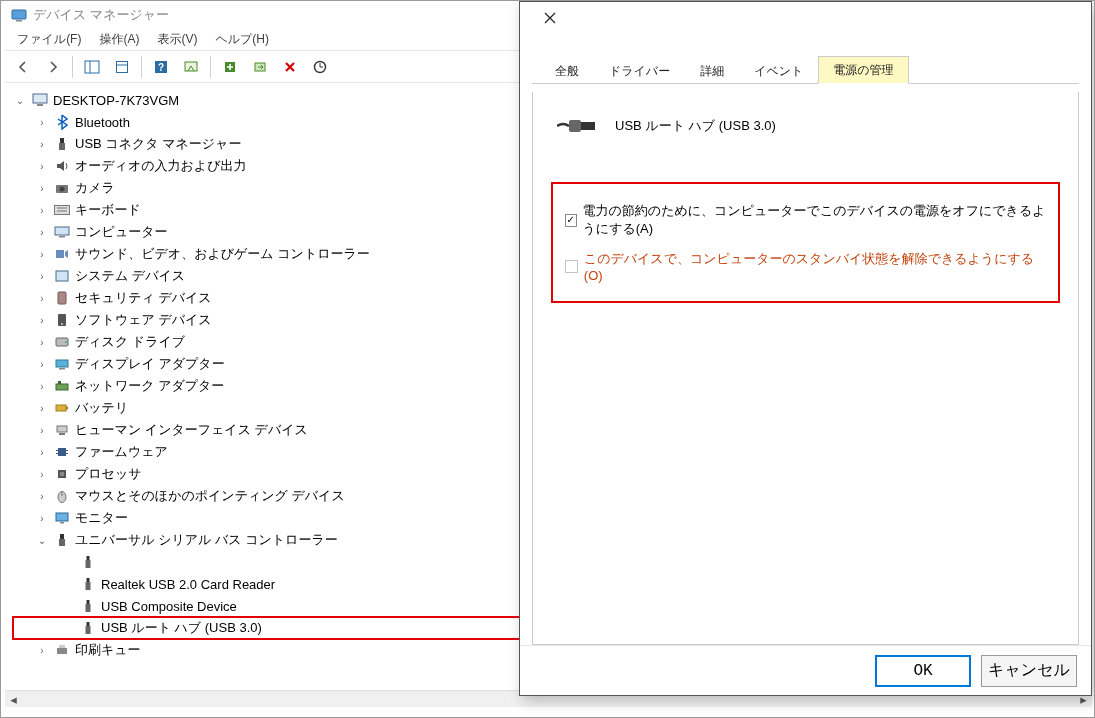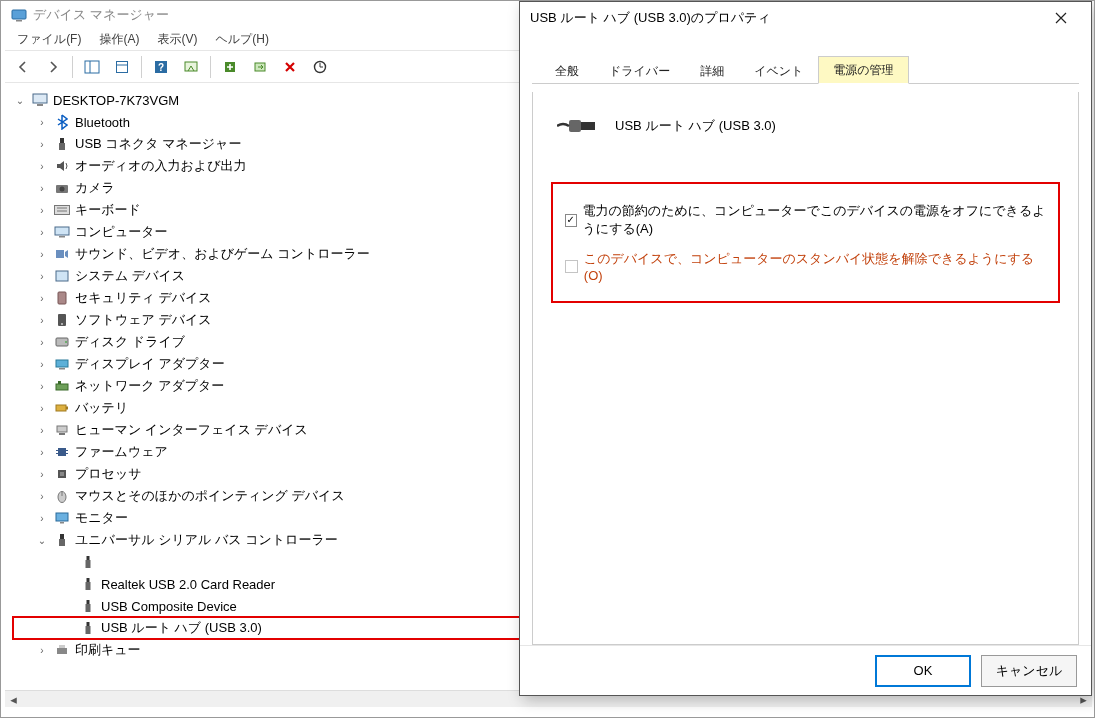--- a/index.html
+++ b/index.html
@@ -196,21 +196,22 @@
     gap: 10px;
     padding: 0 14px;
     border-top: 1px solid #e6e6e6;
   }
   .btn {
     min-width: 96px;
     height: 32px;
     border: 1px solid #999;
     background: #f5f5f5;
     display:flex; align-items:center; justify-content:center;
-    font-size: 13px;
+    font-size: 16px;
+    font-family: Liberation Mono, monospace;
   }
   .btn.primary { border: 2px solid #0078d7; background:#fff; }
 </style>
 </head>
 <body>
 
 <div class="dm-window">
 
   <div class="dm-titlebar">
     <span class="ticon">
@@ -560,21 +561,20 @@
     <div class="hscroll">
       <div class="arrow">◂</div>
       <div style="flex:1"></div>
       <div class="arrow">▸</div>
     </div>
   </div>
 </div>
 
 <div class="props">
   <div class="props-title">
-    <span>USB ルート ハブ (USB 3.0)のプロパティ</span>
     <div class="props-close">
       <svg width="12" height="12" viewBox="0 0 12 12">
           <path d="M1 1 L11 11 M11 1 L1 11" stroke="#222" stroke-width="1.2"></path>
         </svg>
     </div>
   </div>
 
   <div class="props-tabs">
     <div class="ptab">全般</div>
     <div class="ptab">ドライバー</div>

